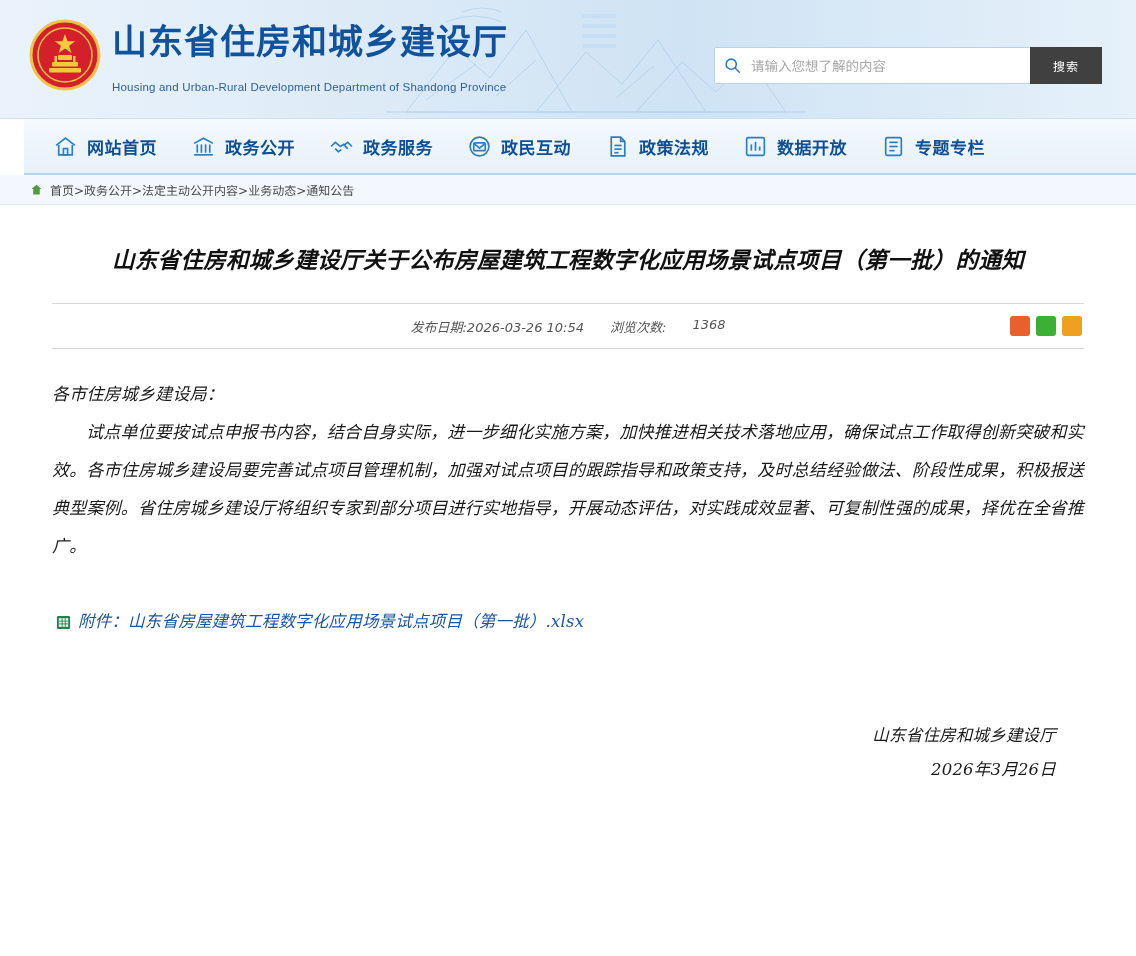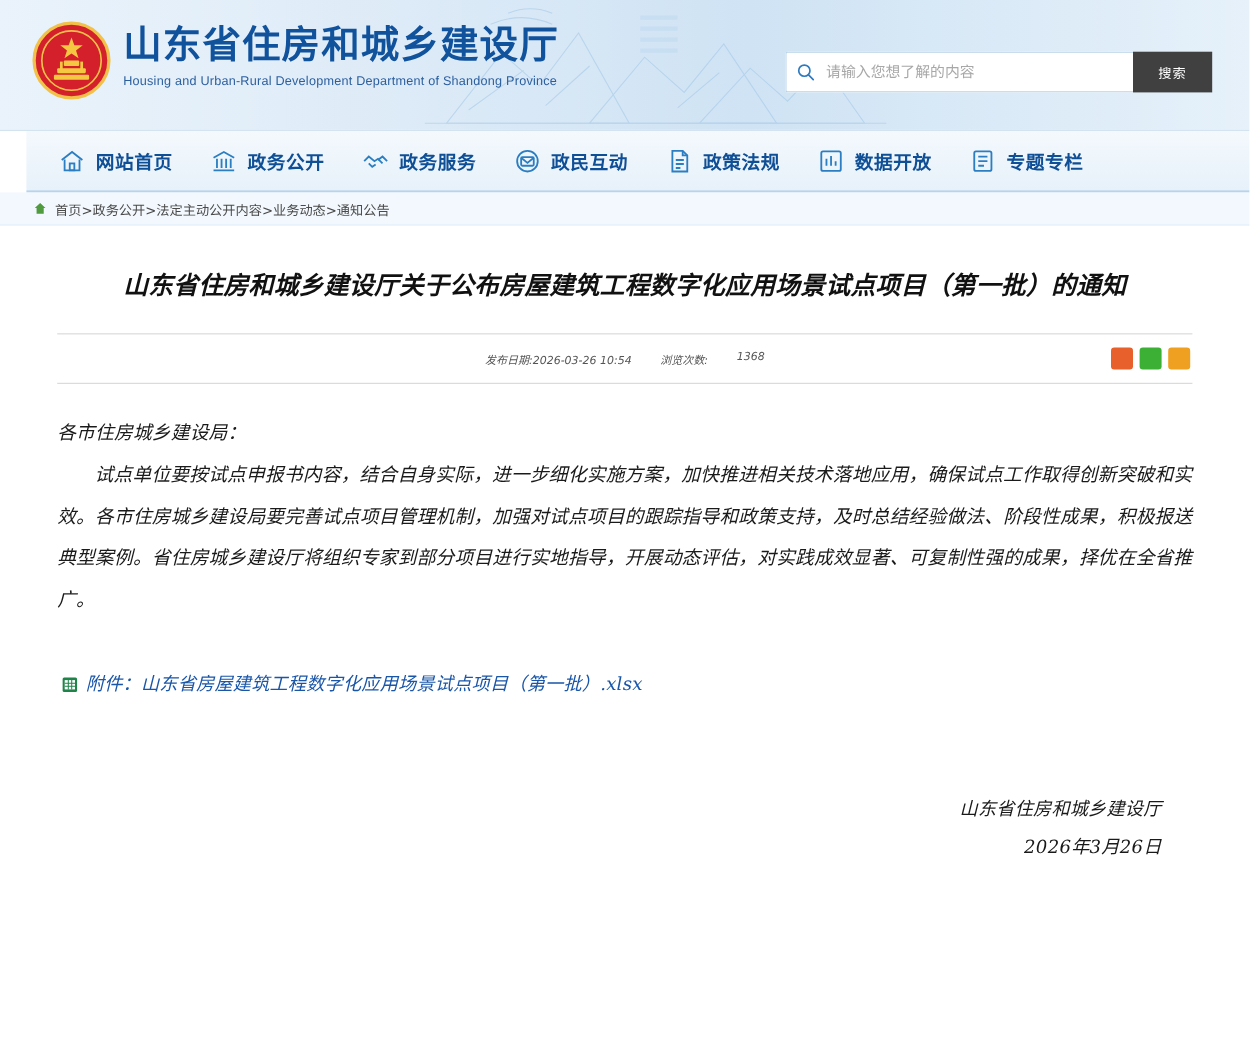--- a/index.html
+++ b/index.html
@@ -49,21 +49,21 @@
     font-weight: bold;
     color: #11529c;
     letter-spacing: 1px;
     line-height: 44px;
     white-space: nowrap;
   }
   .title-en {
     font-size: 11.5px;
     color: #2c5f9e;
     letter-spacing: .2px;
-    margin-top: 4px;
+    margin-top: 17px;
     white-space: nowrap;
   }
 
   
   .search-box {
     position: absolute;
     right: 34px;
     top: 47px;
     display: flex;
     align-items: stretch;
@@ -174,21 +174,21 @@
     display: flex;
     align-items: center;
     position: relative;
   }
   .meta-group {
     display: flex;
     align-items: center;
     gap: 26px;
     margin: 0 auto;
     font-family: "DejaVu Sans", sans-serif;
-    font-size: 10px;
+    font-size: 13px;
     color: #555;
   }
   .meta-views { display: flex; gap: 26px; }
   .share-icons {
     position: absolute;
     right: 2px;
     display: flex;
     gap: 6px;
     align-items: center;
   }

